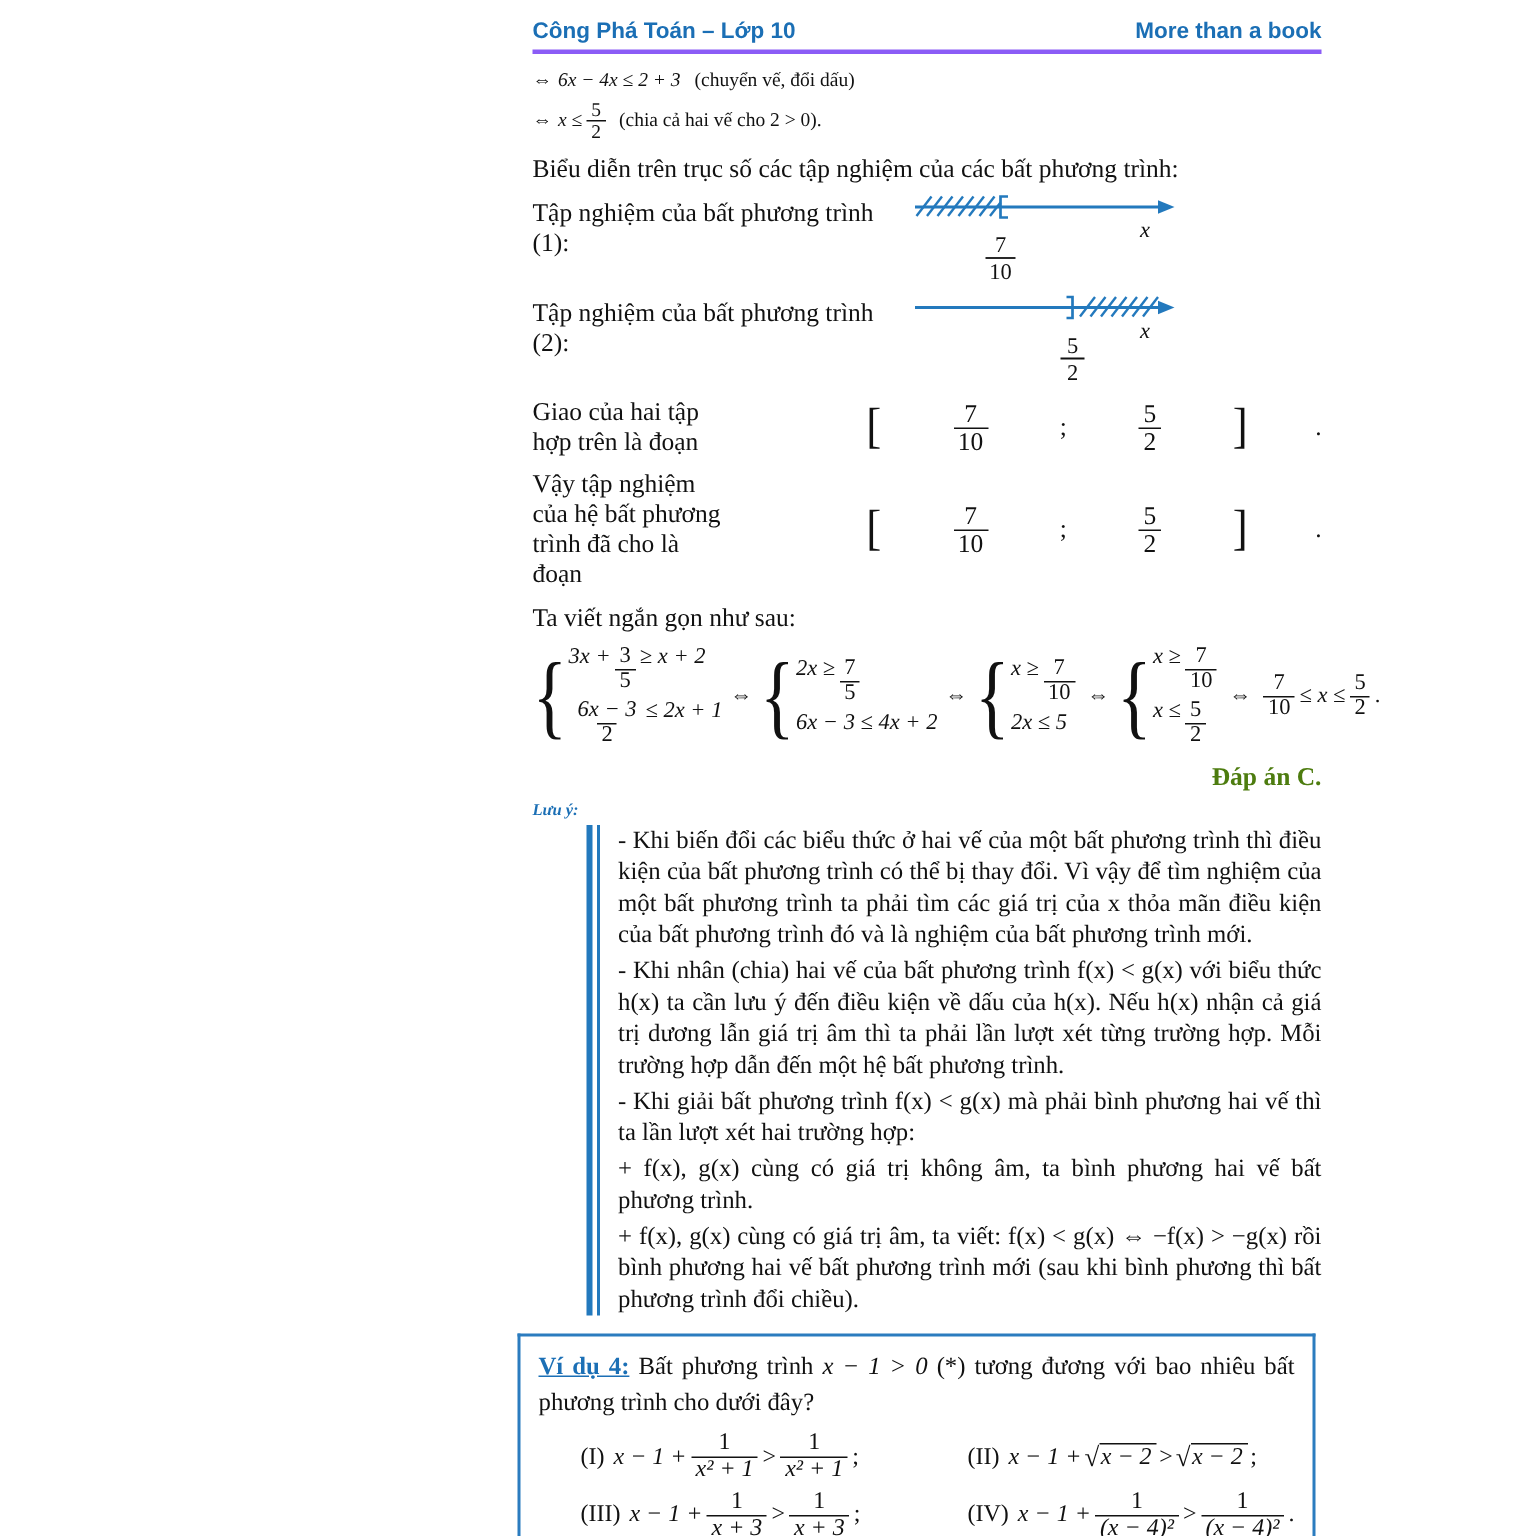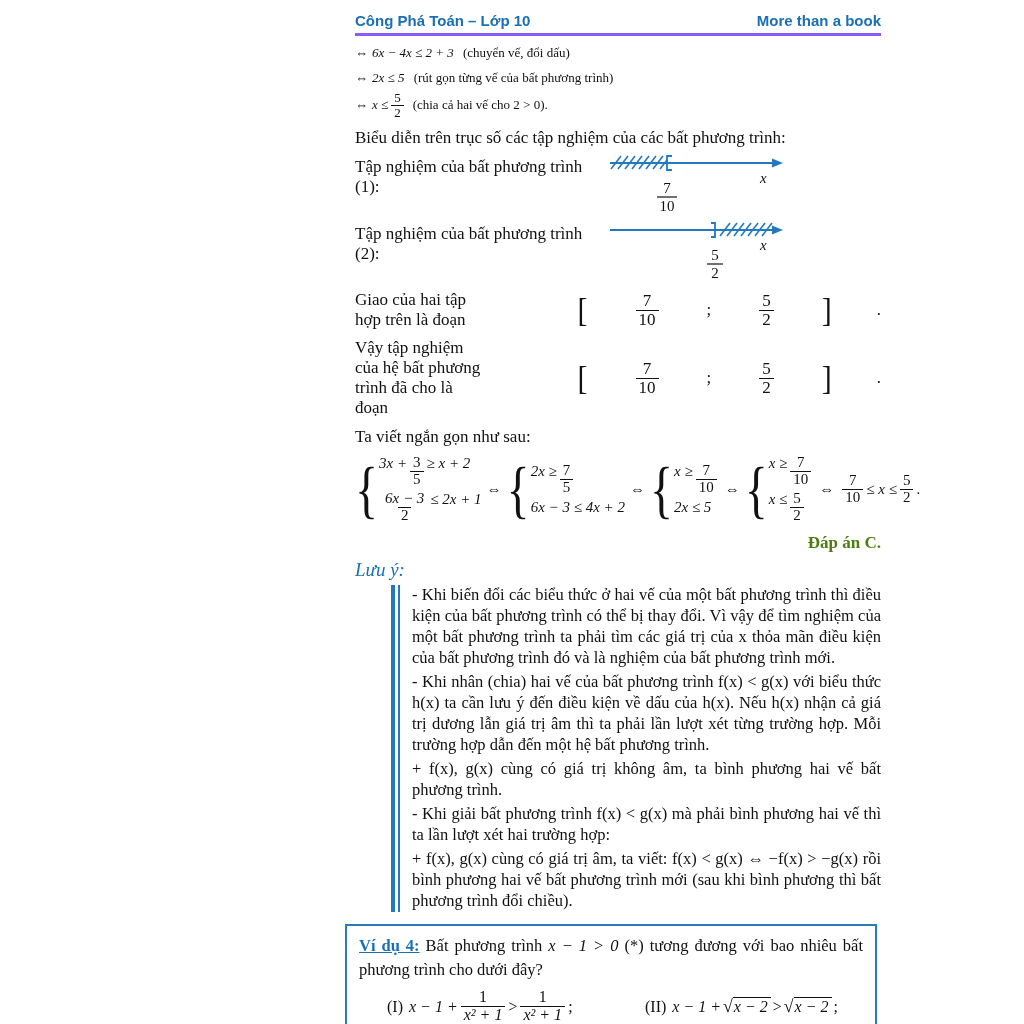--- a/index.html
+++ b/index.html
@@ -47,21 +47,21 @@
   .sys{display:flex;align-items:center;}
   .brace{font-size:48px;font-weight:400;line-height:.9;transform:scaleY(1.3);display:inline-block;margin-right:1px;}
   .rows{display:flex;flex-direction:column;gap:3px;}
   .rows .r{display:flex;white-space:nowrap;}
   .iff2{margin:0 2px;}
   .final{display:flex;align-items:center;white-space:nowrap;}
 
   .dapan{margin-top:10px;text-align:right;color:#4d7c0f;font-weight:bold;font-size:17px;}
 
   
-  .note-title{margin-top:6px;color:#1b6fb5;font-weight:normal;font-style:italic;font-size:19px;}
+  .note-title{margin-top:6px;color:#1b6fb5;font-weight:bold;font-style:italic;font-size:11px;}
   .note-block{margin-left:36px;margin-top:4px;position:relative;
               border-left:4px solid #2379bd;padding-left:17px;}
   .note-block::before{content:"";position:absolute;left:3px;top:0;bottom:0;width:2px;background:#2379bd;}
   .note-block p{margin:0 0 3px 0;font-size:16.5px;line-height:1.27;text-align:justify;}
 
   
   .vd-box{margin-top:12px;margin-left:-10px;width:532px;box-sizing:border-box;
           border:2px solid #2b7cbf;border-bottom:4px solid #1e3a66;
           padding:8px 12px 10px 12px;background:#fff;}
   .vd-head{margin:0;font-size:16.5px;line-height:1.45;text-align:justify;}
@@ -77,24 +77,20 @@
 <div class="content">
 
   <div class="hdr">
     <span>Công Phá Toán – Lớp 10</span>
     <span>More than a book</span>
   </div>
 
   <div class="dline">
     <span class="iff">⇔</span><span class="m">6x − 4x ≤ 2 + 3</span>
     <span class="note-txt">(chuyển vế, đổi dấu)</span>
-  </div>
-  <div class="dline">
-    <span class="iff">⇔</span><span class="m">2x ≤ 5</span>
-    <span class="note-txt">(rút gọn từng vế của bất phương trình)</span>
   </div>
   <div class="dline tall">
     <span class="iff">⇔</span>
     <span class="m">x ≤</span>
     <span class="frac">
       <span class="num">5</span>
       <span class="den">2</span>
     </span>
     <span class="note-txt">(chia cả hai vế cho 2 &gt; 0).</span>
   </div>
@@ -267,22 +263,22 @@
       <span>.</span>
     </div>
   </div>
 
   <div class="dapan">Đáp án C.</div>
 
   <div class="note-title">Lưu ý:</div>
   <div class="note-block">
     <p>- Khi biến đổi các biểu thức ở hai vế của một bất phương trình thì điều kiện của bất phương trình có thể bị thay đổi. Vì vậy để tìm nghiệm của một bất phương trình ta phải tìm các giá trị của x thỏa mãn điều kiện của bất phương trình đó và là nghiệm của bất phương trình mới.</p>
     <p>- Khi nhân (chia) hai vế của bất phương trình f(x) &lt; g(x) với biểu thức h(x) ta cần lưu ý đến điều kiện về dấu của h(x). Nếu h(x) nhận cả giá trị dương lẫn giá trị âm thì ta phải lần lượt xét từng trường hợp. Mỗi trường hợp dẫn đến một hệ bất phương trình.</p>
+    <p>- Khi giải bất phương trình f(x) &lt; g(x) mà phải bình phương hai vế thì ta lần lượt xét hai trường hợp:</p>
     <p>+ f(x), g(x) cùng có giá trị không âm, ta bình phương hai vế bất phương trình.</p>
-    <p>- Khi giải bất phương trình f(x) &lt; g(x) mà phải bình phương hai vế thì ta lần lượt xét hai trường hợp:</p>
     <p>+ f(x), g(x) cùng có giá trị âm, ta viết: f(x) &lt; g(x) ⇔ −f(x) &gt; −g(x) rồi bình phương hai vế bất phương trình mới (sau khi bình phương thì bất phương trình đổi chiều).</p>
   </div>
 
   <div class="vd-box">
     <p class="vd-head">
       <span class="vd-label">Ví dụ 4:</span>
       <span>Bất phương trình</span>
       <span class="m">x − 1 &gt; 0</span>
       <span>(*) tương đương với bao nhiêu bất phương trình cho dưới đây?</span>
     </p>

